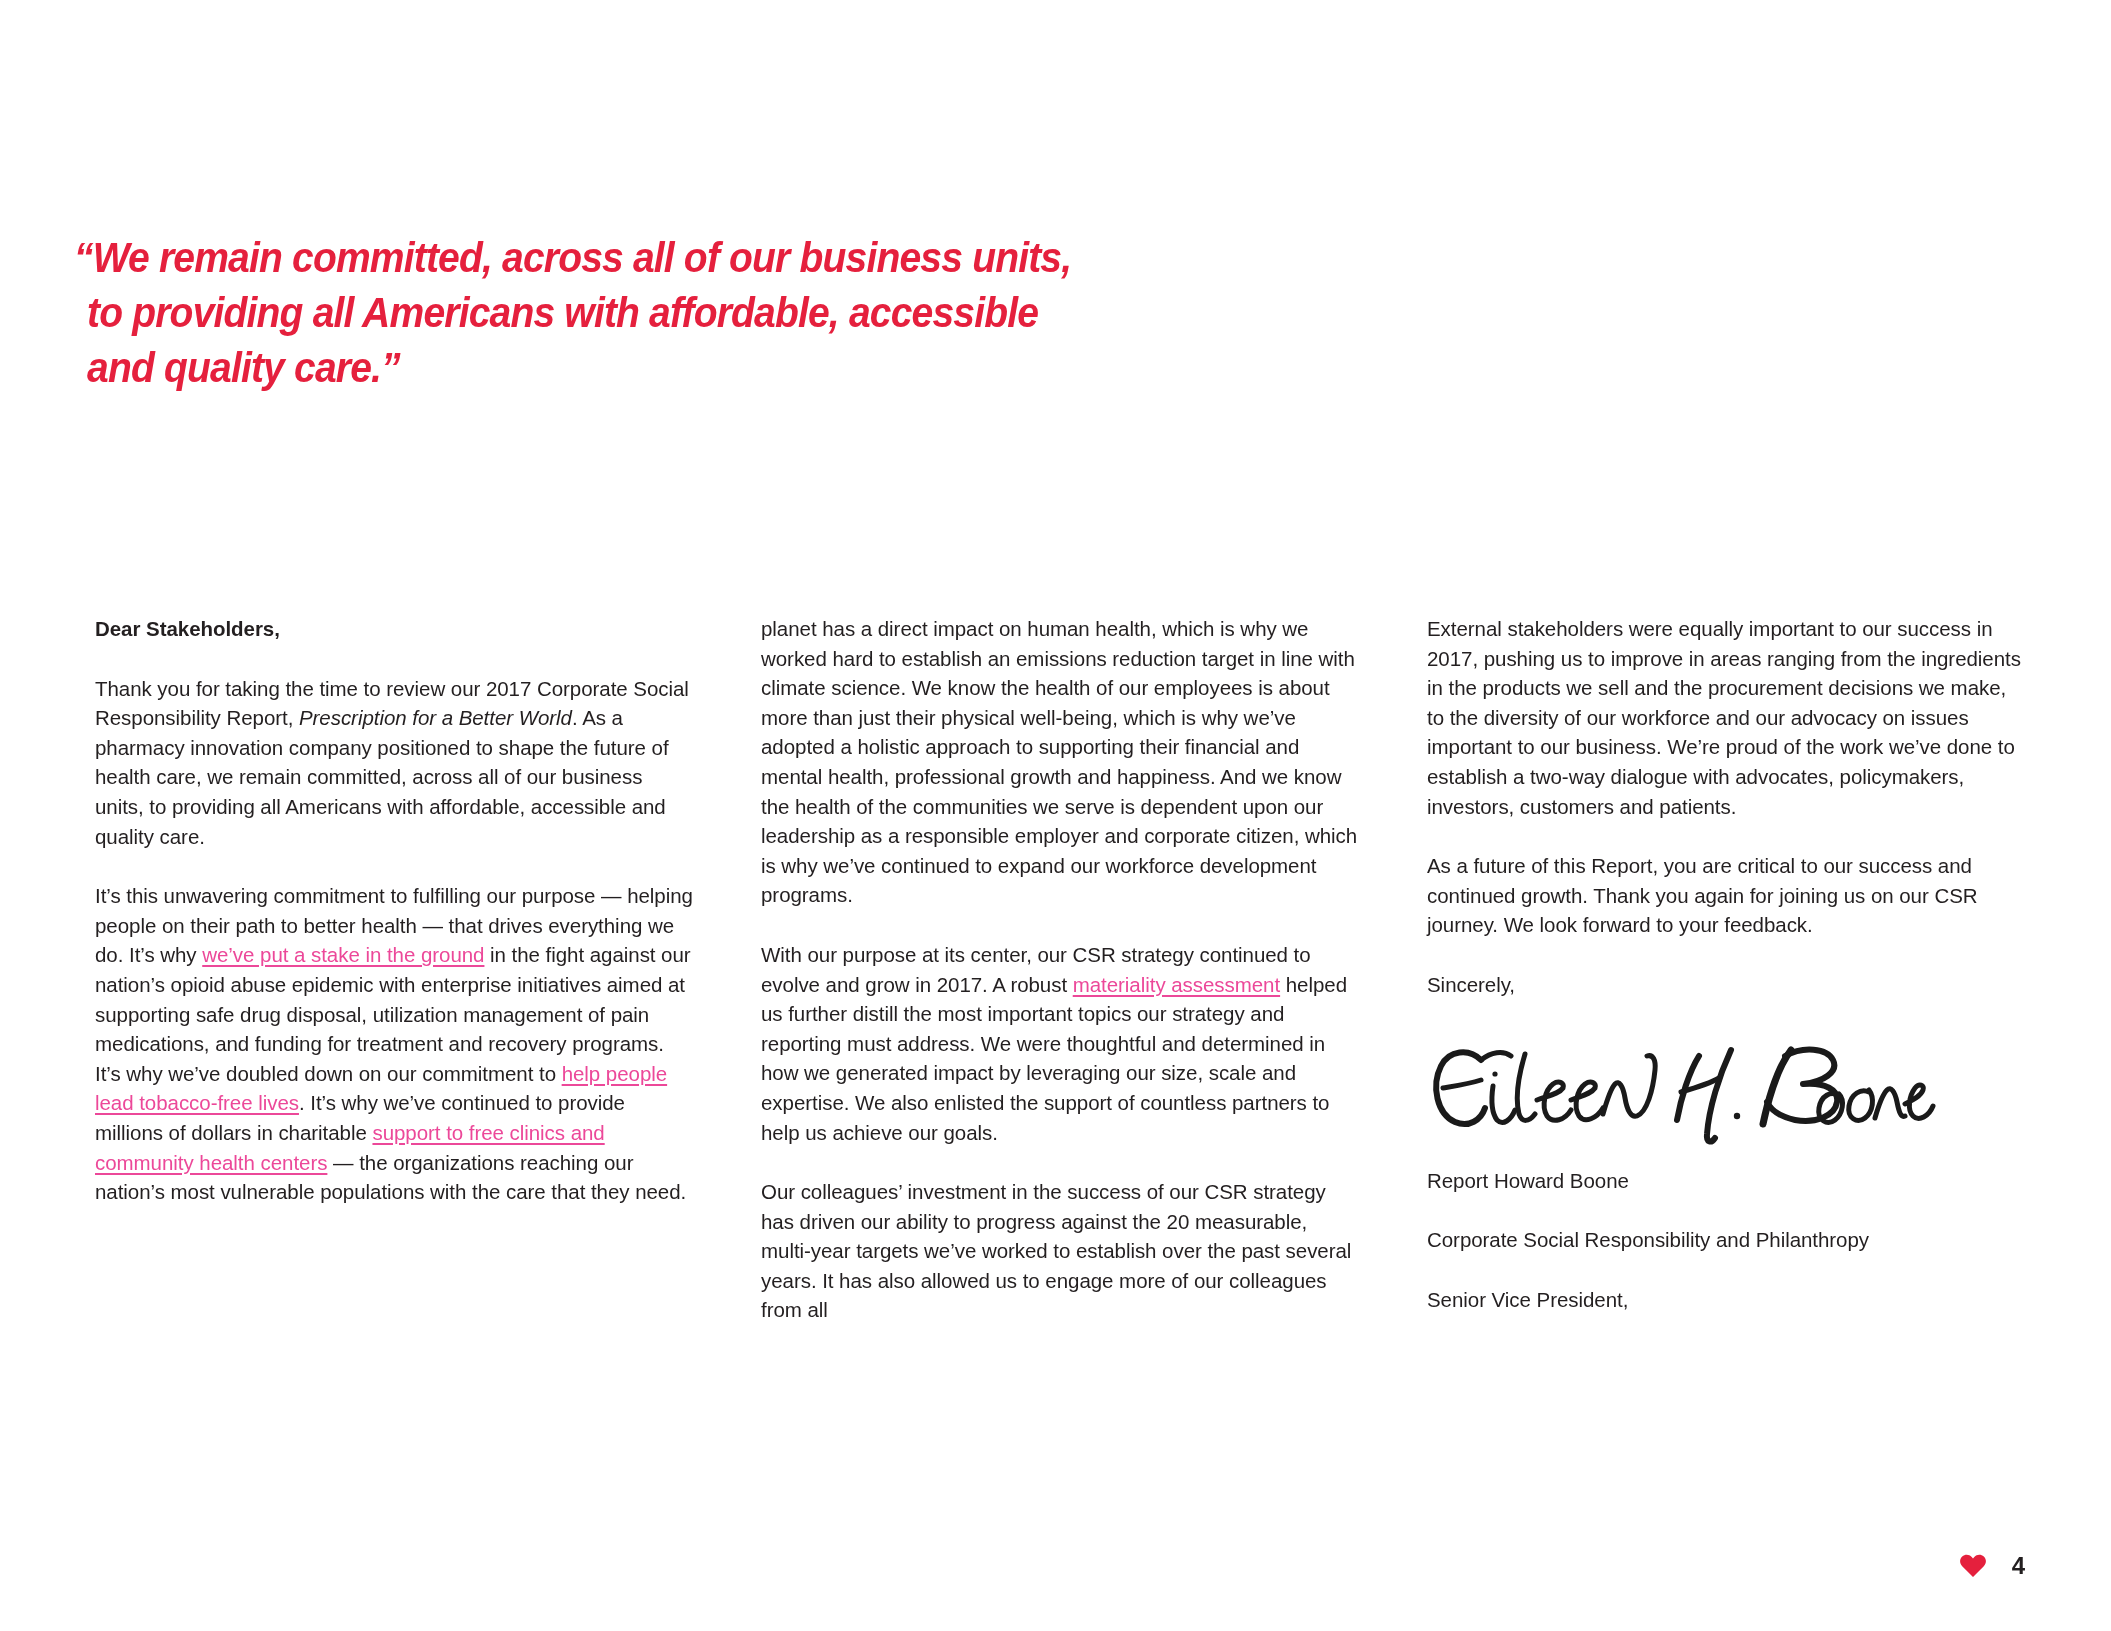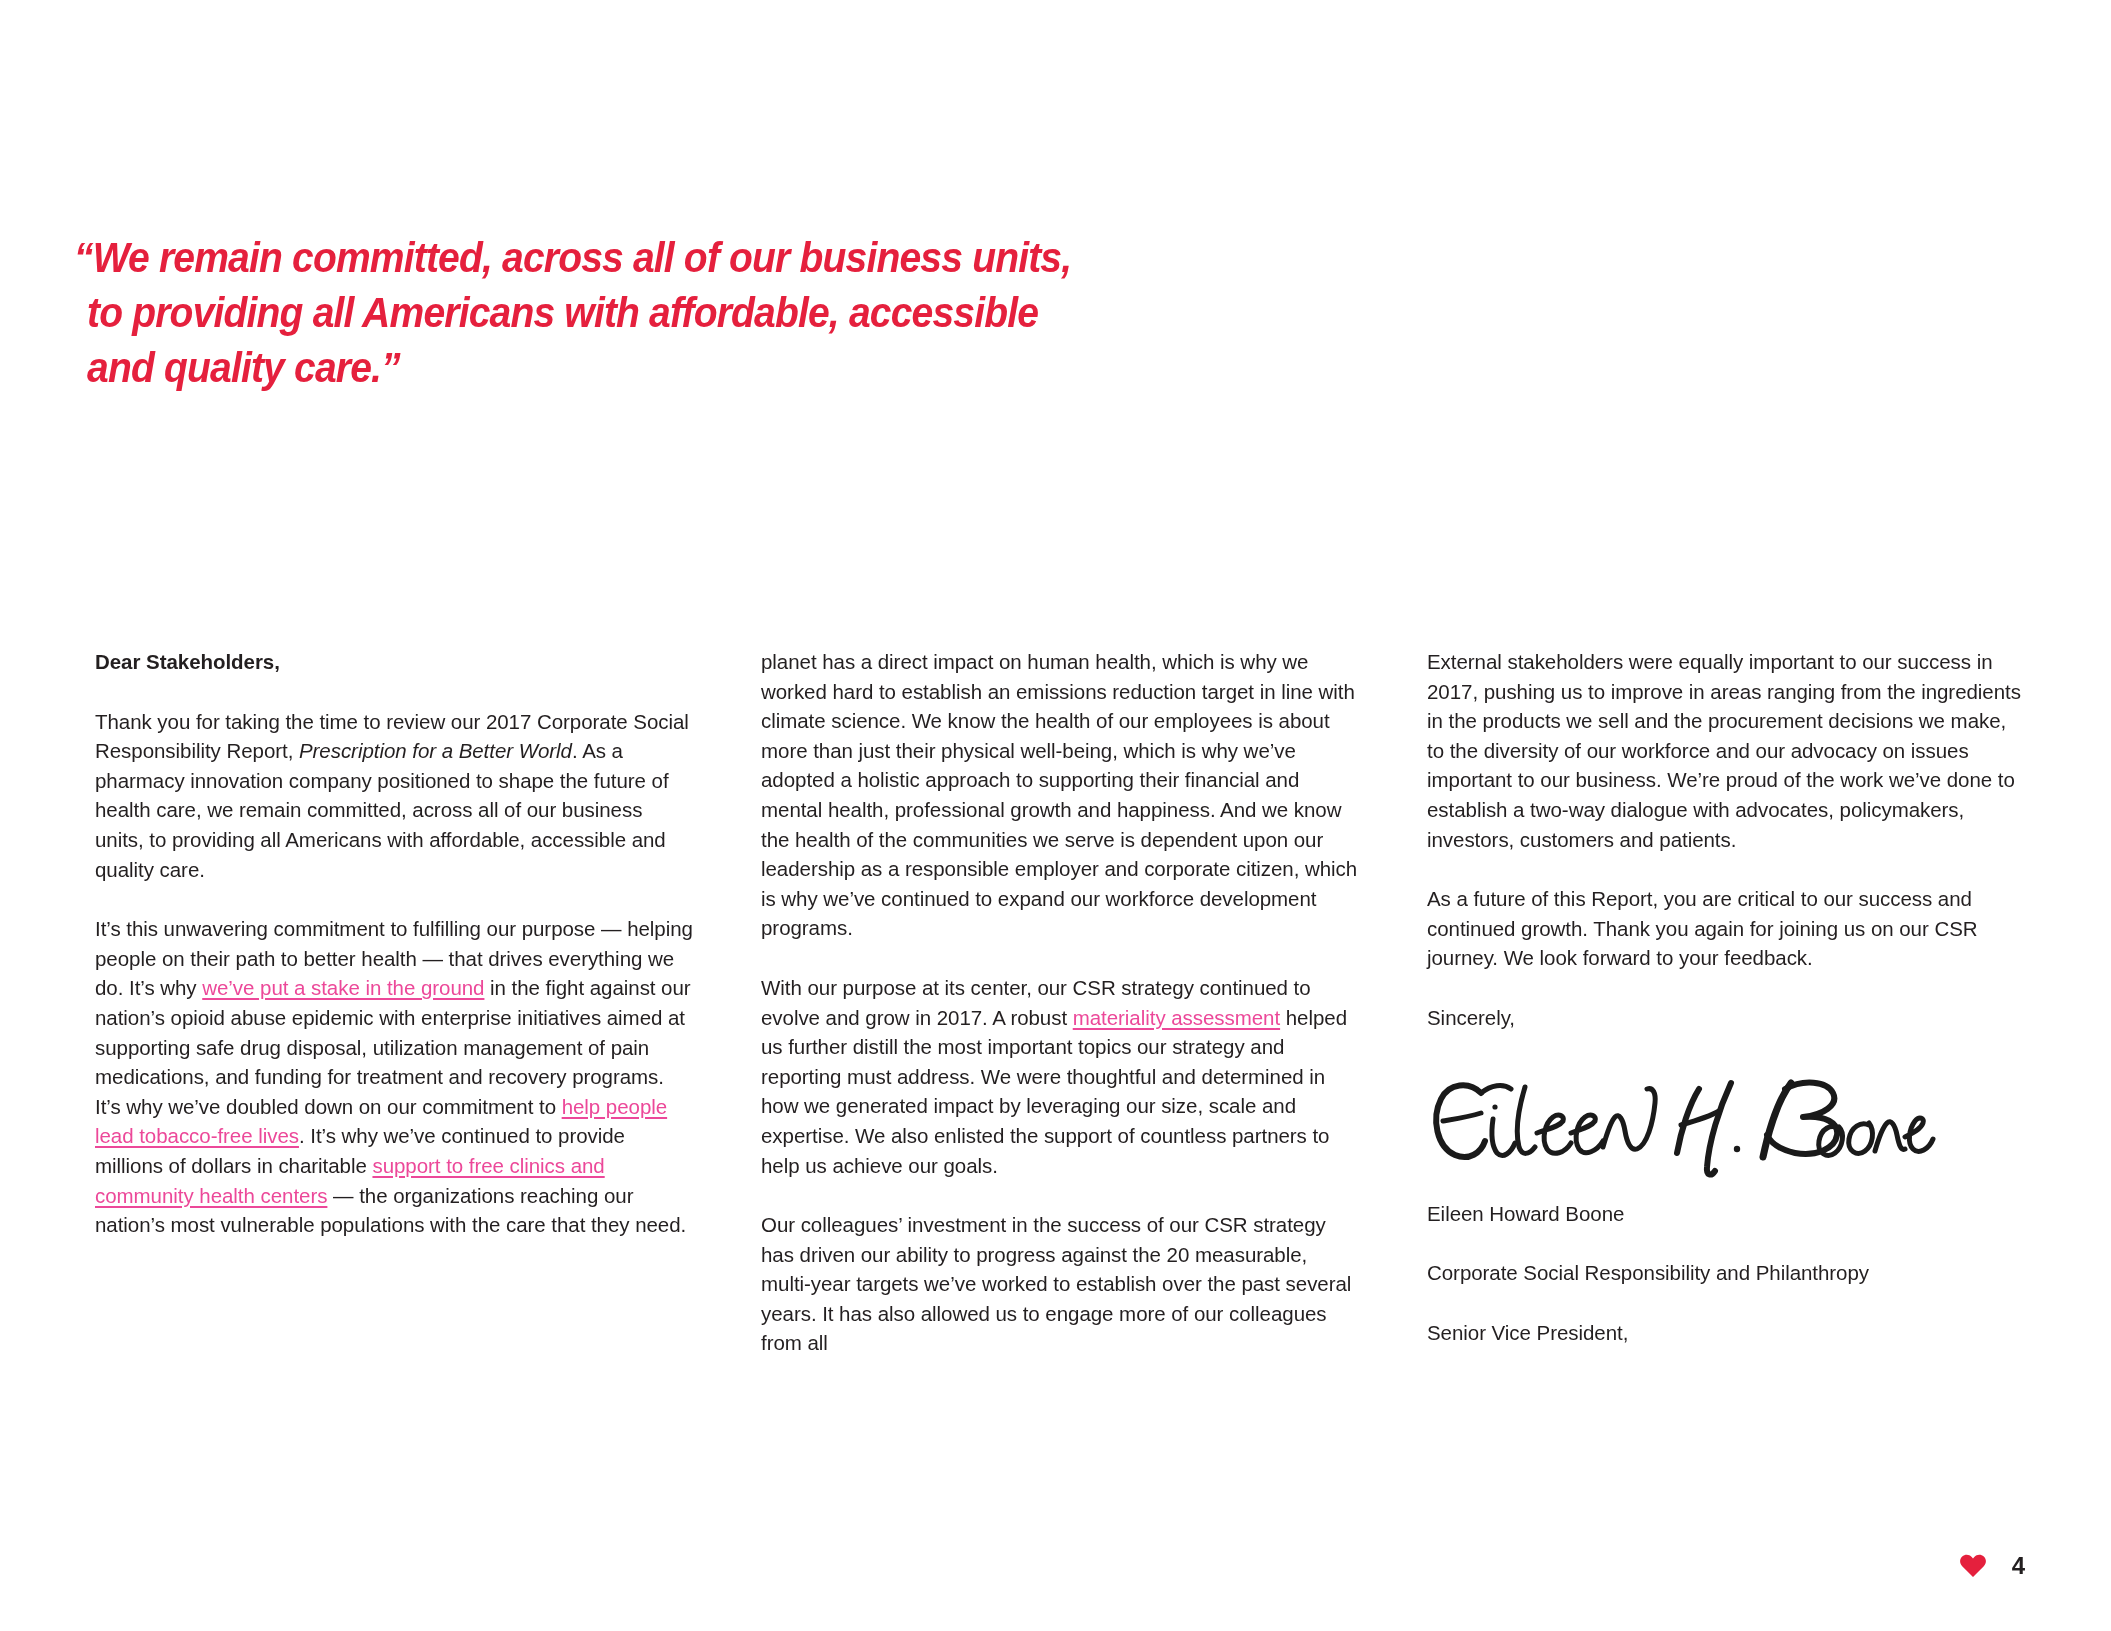--- a/index.html
+++ b/index.html
@@ -43,21 +43,20 @@
     position: absolute;
     left: 95px;
     top: 614px;
     width: 1930px;
     display: flex;
     gap: 68px;
   }
   .col {
     width: 598px;
     flex: 0 0 598px;
-    margin-top: 33px;
   }
   .col p {
     margin: 0 0 30px 0;
     font-size: 20.5px;
     line-height: 29.6px;
     color: #231f20;
     letter-spacing: -0.05px;
   }
   .col p.salutation {
     font-weight: bold;
@@ -182,21 +181,21 @@
 
           <path d="M450 62 C442 58, 432 64, 430 76 C428 88, 438 94, 446 88 C454 82, 456 68, 450 60" stroke-width="5"></path>
 
           <path d="M456 88 C460 74, 464 64, 468 60 C472 56, 476 62, 478 72 C480 82, 482 88, 486 86" stroke-width="5"></path>
 
           <path d="M486 74 C494 70, 502 66, 504 60 C506 55, 500 53, 496 58 C490 66, 488 80, 494 86 C500 92, 510 86, 514 76" stroke-width="5"></path>
         </g>
       </svg>
     </div>
 
-    <p class="signoff">Eileen Howard Boone</p>
+    <p class="signoff">Report Howard Boone</p>
     <p class="signoff">Corporate Social Responsibility and Philanthropy</p>
     <p class="signoff">Senior Vice President,</p>
   </div>
 
 </div>
 
 <div class="footer">
   <span class="heart-icon">
     <svg class="heart-icon" viewBox="0 0 26 24" aria-hidden="true">
       <path d="M13 23 L2.2 12.2 C-0.6 9.4 -0.6 5.2 2.2 2.6 C4.9 0 9.2 0.2 11.7 3 L13 4.5 L14.3 3 C16.8 0.2 21.1 0 23.8 2.6 C26.6 5.2 26.6 9.4 23.8 12.2 Z" fill="#E5203D"></path>

